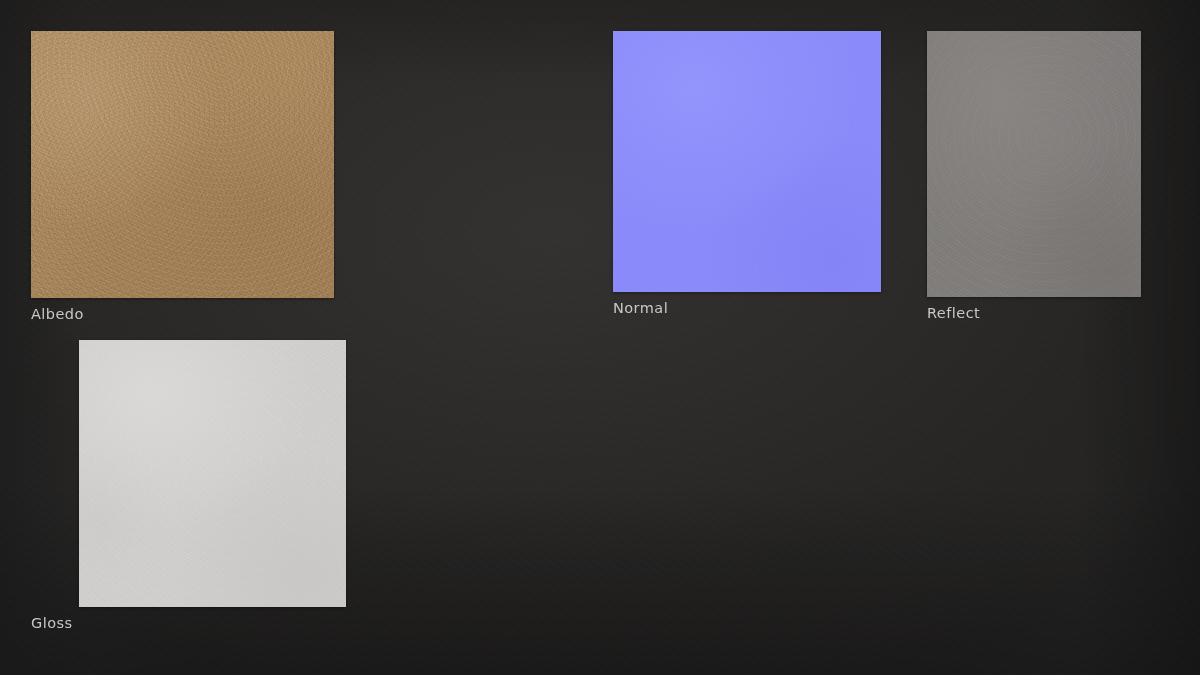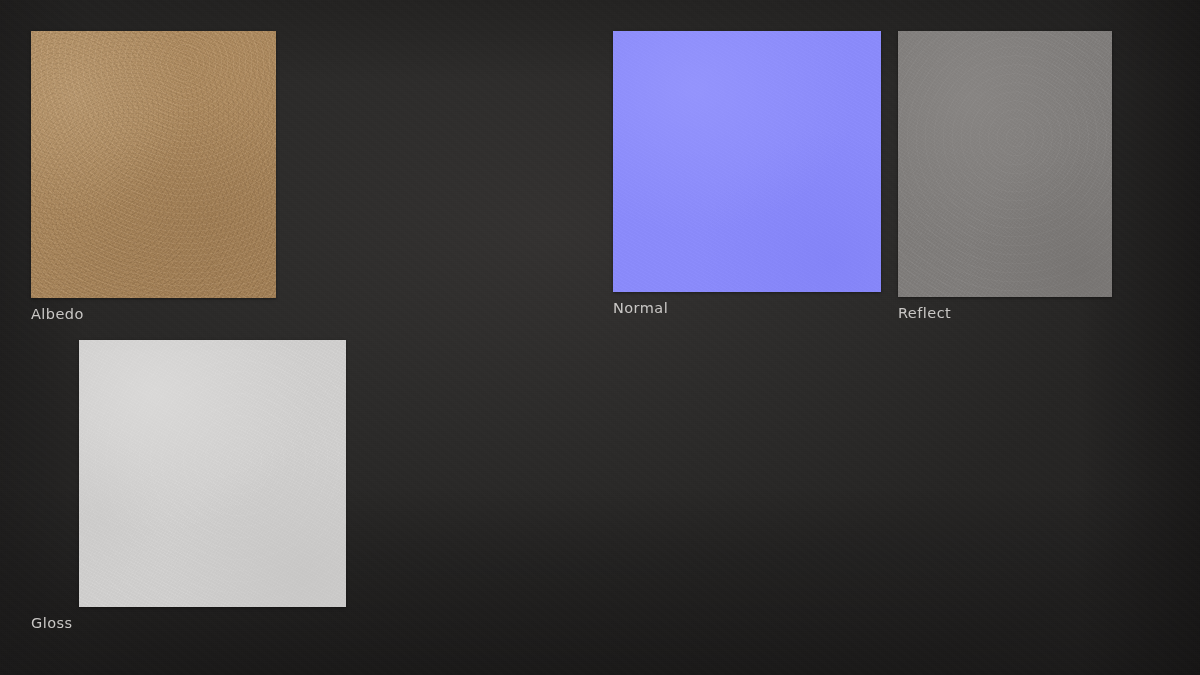--- a/index.html
+++ b/index.html
@@ -161,32 +161,32 @@
 </head>
 <body>
 
 <div id="gallery-root">
 
   <div class="bg-vignette v1"></div>
   <div class="bg-vignette v2"></div>
   <div class="bg-vignette v3"></div>
   <div class="bg-noise"></div>
 
-  <div class="tile-card" id="card-0" style="left: 31px; top: 31px; width: 245px; height: 267px; border-radius: 18px;">
+  <div class="tile-card" id="card-0" style="left: 31px; top: 31px; width: 303px; height: 267px; border-radius: 18px;">
     <div class="tile-swatch surf-albedo"></div>
     <div class="tile-label">Albedo</div>
   </div>
 
 
   <div class="tile-card" id="card-2" style="left: 613px; top: 31px; width: 268px; height: 261px;">
     <div class="tile-swatch surf-normal"></div>
     <div class="tile-label">Normal</div>
   </div>
 
-  <div class="tile-card" id="card-3" style="left: 898px; top: 31px; width: 214px; height: 266px;">
+  <div class="tile-card" id="card-3" style="left: 927px; top: 31px; width: 214px; height: 266px;">
     <div class="tile-swatch surf-reflect"></div>
     <div class="tile-label">Reflect</div>
   </div>
 
   <div class="tile-card" id="card-4" style="left: 31px; top: 340px; width: 267px; height: 267px; padding-left: 48px;">
     <div class="tile-swatch surf-gloss"></div>
     <div class="tile-label">Gloss</div>
   </div>
 
 </div>

